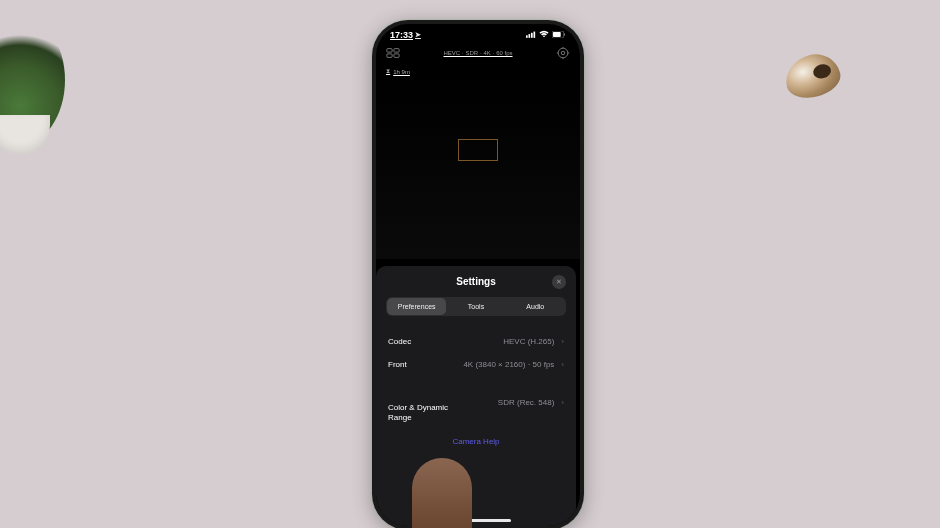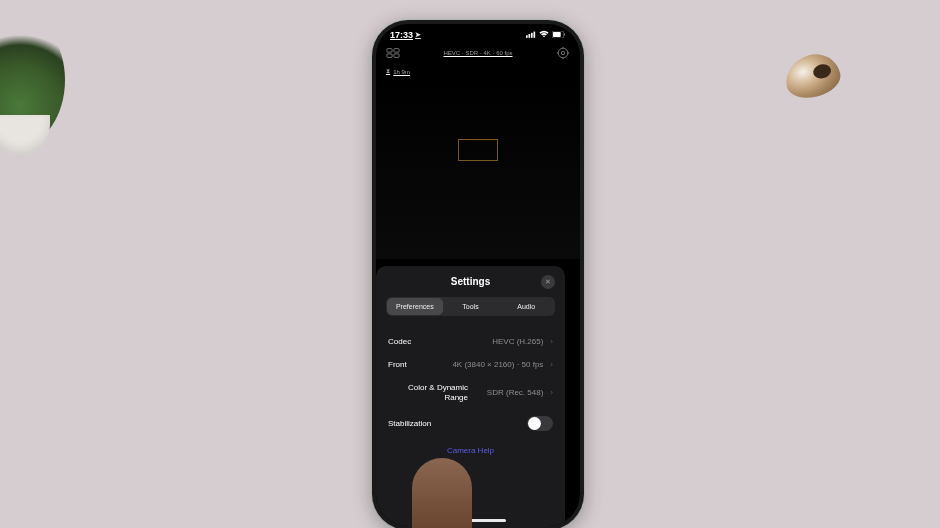--- a/index.html
+++ b/index.html
@@ -149,21 +149,21 @@
     transform: translateX(-50%);
     width: 40px;
     height: 22px;
     border: 1px solid #c89040;
     opacity: 0.6;
   }
   .settings-sheet {
     position: absolute;
     bottom: 0;
     left: 0;
-    right: 15px;
+    right: 4px;
     height: 260px;
     background: rgba(28,28,30,0.98);
     border-radius: 10px 10px 0 0;
   }
   .sheet-header {
     display: flex;
     align-items: center;
     justify-content: center;
     position: relative;
     padding: 10px;
@@ -206,21 +206,21 @@
   .settings-list {
     padding: 6px 12px 0;
   }
   .row {
     display: flex;
     justify-content: space-between;
     align-items: center;
     padding: 7px 0;
     font-size: 8px;
   }
-  .row-label { color: #fff; text-align: right; }
+  .row-label { color: #fff; }
   .row-value { color: #8e8e93; display: flex; align-items: center; gap: 7px; }
   .chevron {
     color: #5a5a5e;
     font-size: 8px;
   }
   .toggle {
     width: 26px;
     height: 15px;
     background: #39393d;
     border-radius: 8px;
@@ -363,31 +363,27 @@
 
         <div class="row">
           <span class="row-label">Front</span>
           <span class="row-value">
             <span>4K (3840 × 2160) · 50 fps</span>
             <span class="chevron">›</span>
           </span>
         </div>
 
         <div class="row">
-          <span class="row-label" style="max-width:80px;line-height:1.2;">Color &amp; Dynamic Range</span>
+          <span class="row-label" style="max-width:80px;line-height:1.2;margin-top:20px;">Color &amp; Dynamic Range</span>
           <span class="row-value">
             <span>SDR (Rec. 548)</span>
             <span class="chevron">›</span>
           </span>
         </div>
 
-        <div class="row">
-          <span class="row-label">Stabilization</span>
-          <div class="toggle off"></div>
-        </div>
 
 
       </div>
 
       <div class="help-link">Camera Help</div>
 
       <div class="home-indicator"></div>
     </div>
 
   </div>

